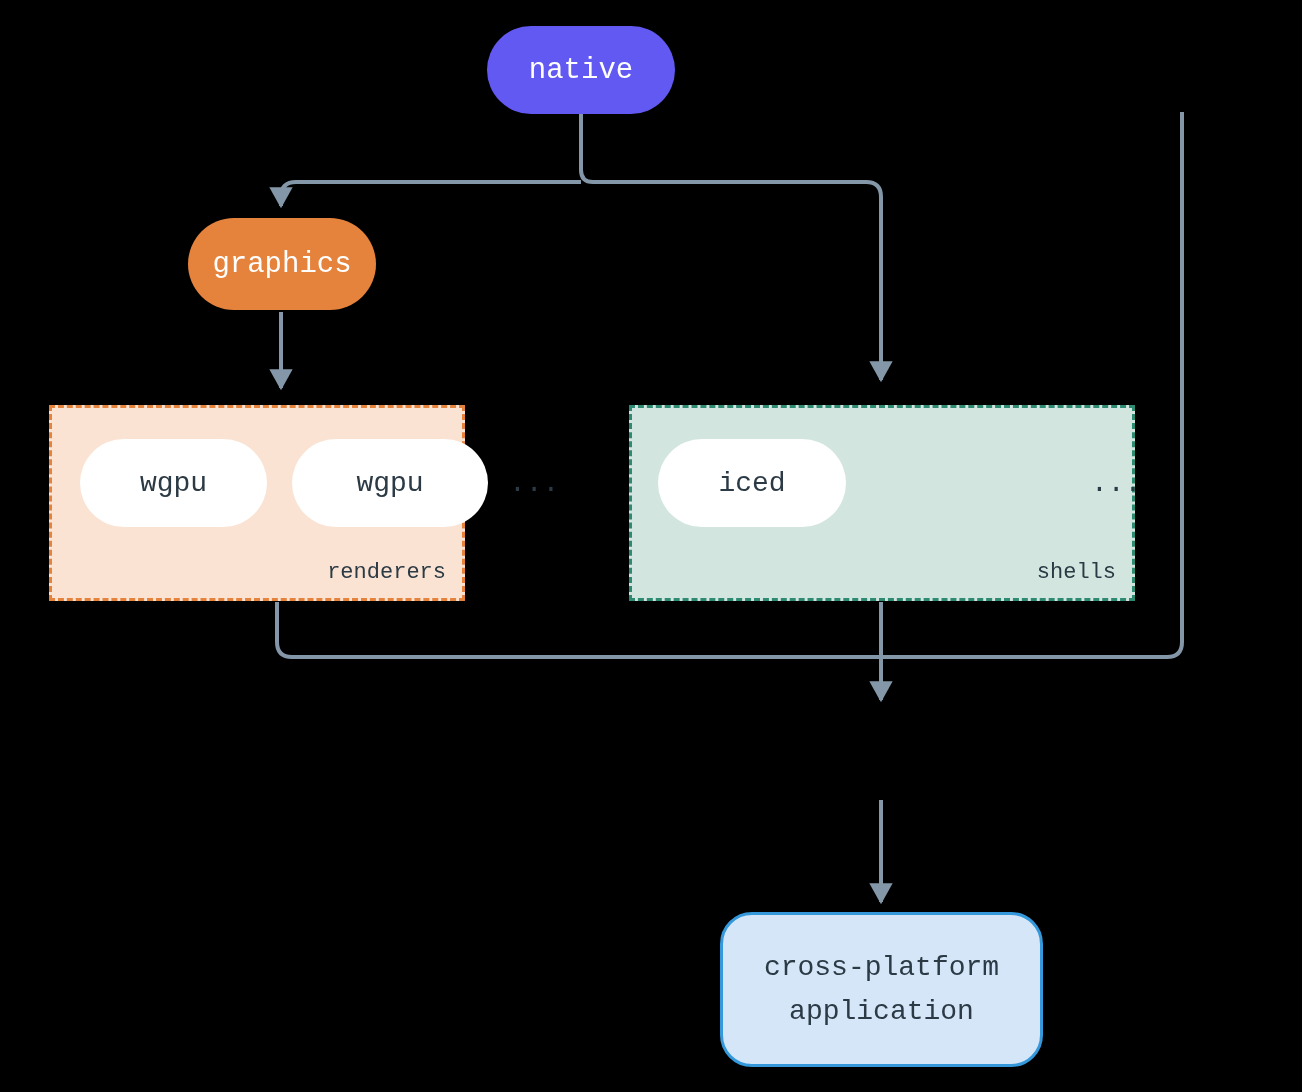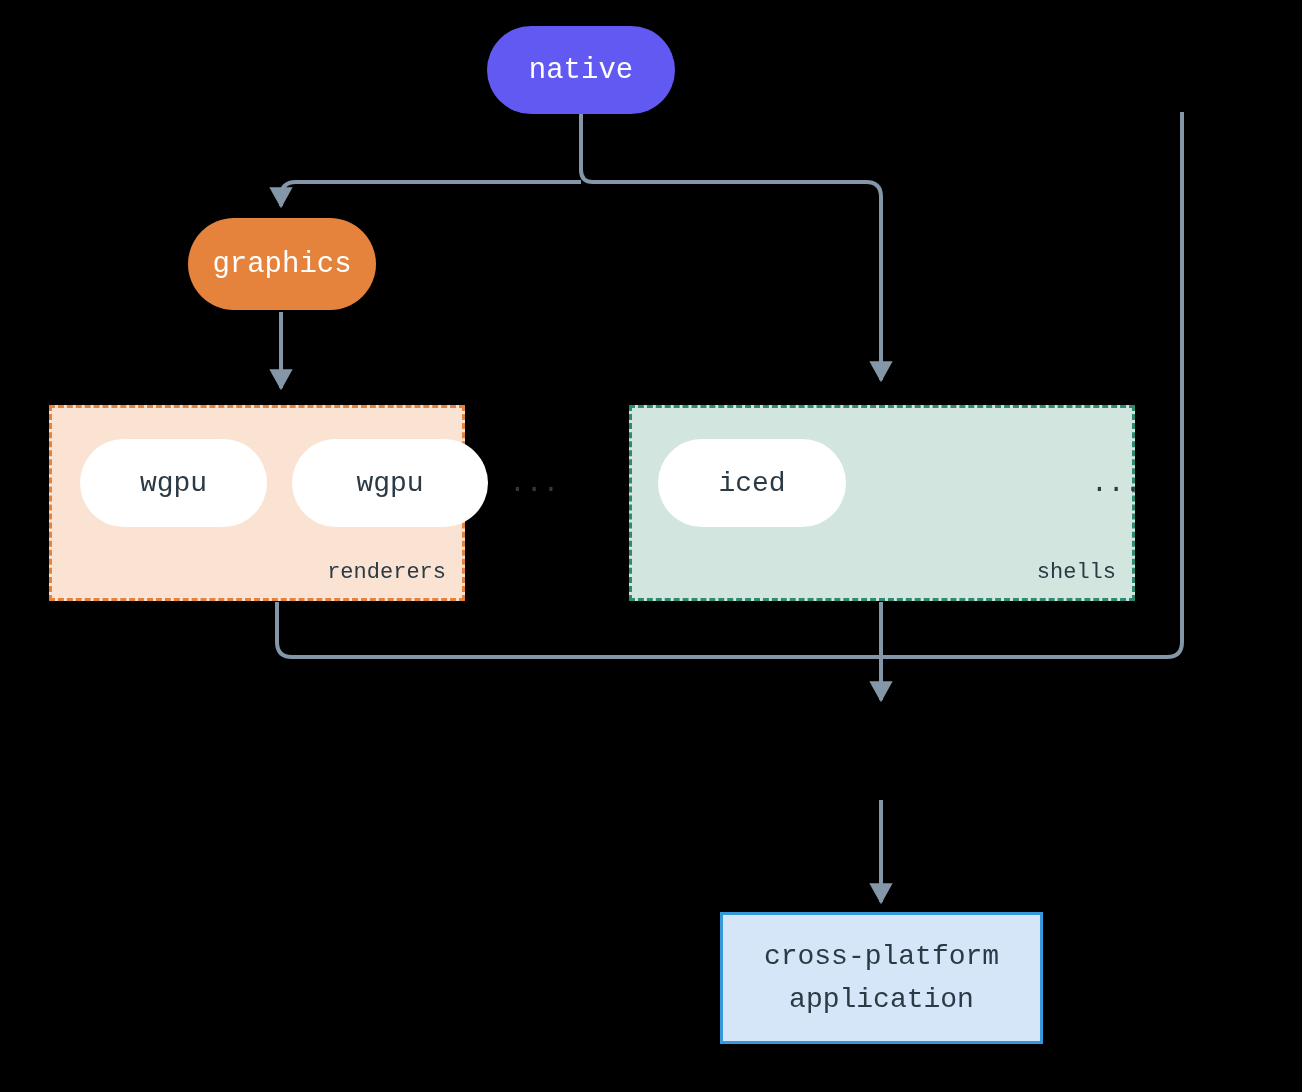--- a/index.html
+++ b/index.html
@@ -142,18 +142,18 @@
 
   <div class="group group-shells" style="left:629px; top:405px; width:506px; height:196px;">
     <div class="leaf" style="left:26px; top:31px; width:188px; height:88px;">
       <span>iced</span>
     </div>
     <div class="ellipsis" style="left:459px; top:62px;">...</div>
     <div class="group-label" style="right:16px; bottom:13px;">shells</div>
   </div>
 
 
-  <div class="node node-app" style="left:720px; top:912px; width:323px; height:132px;">
+  <div class="node node-app" style="left:720px; top:912px; width:323px; height:155px;border-radius:32px;">
     <span>cross-platform</span>
     <span>application</span>
   </div>
 
 </div>
 
 </body></html>

